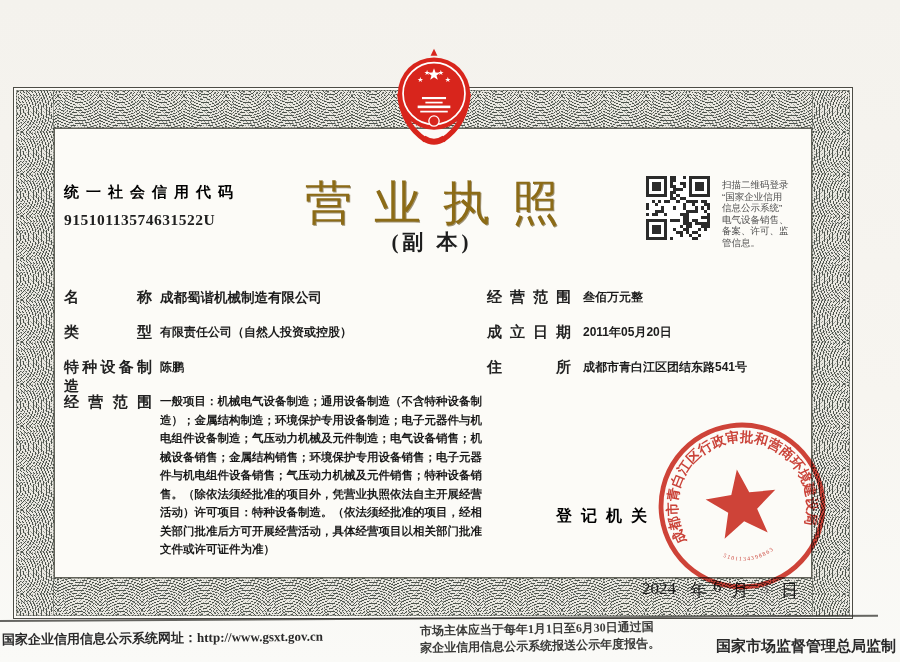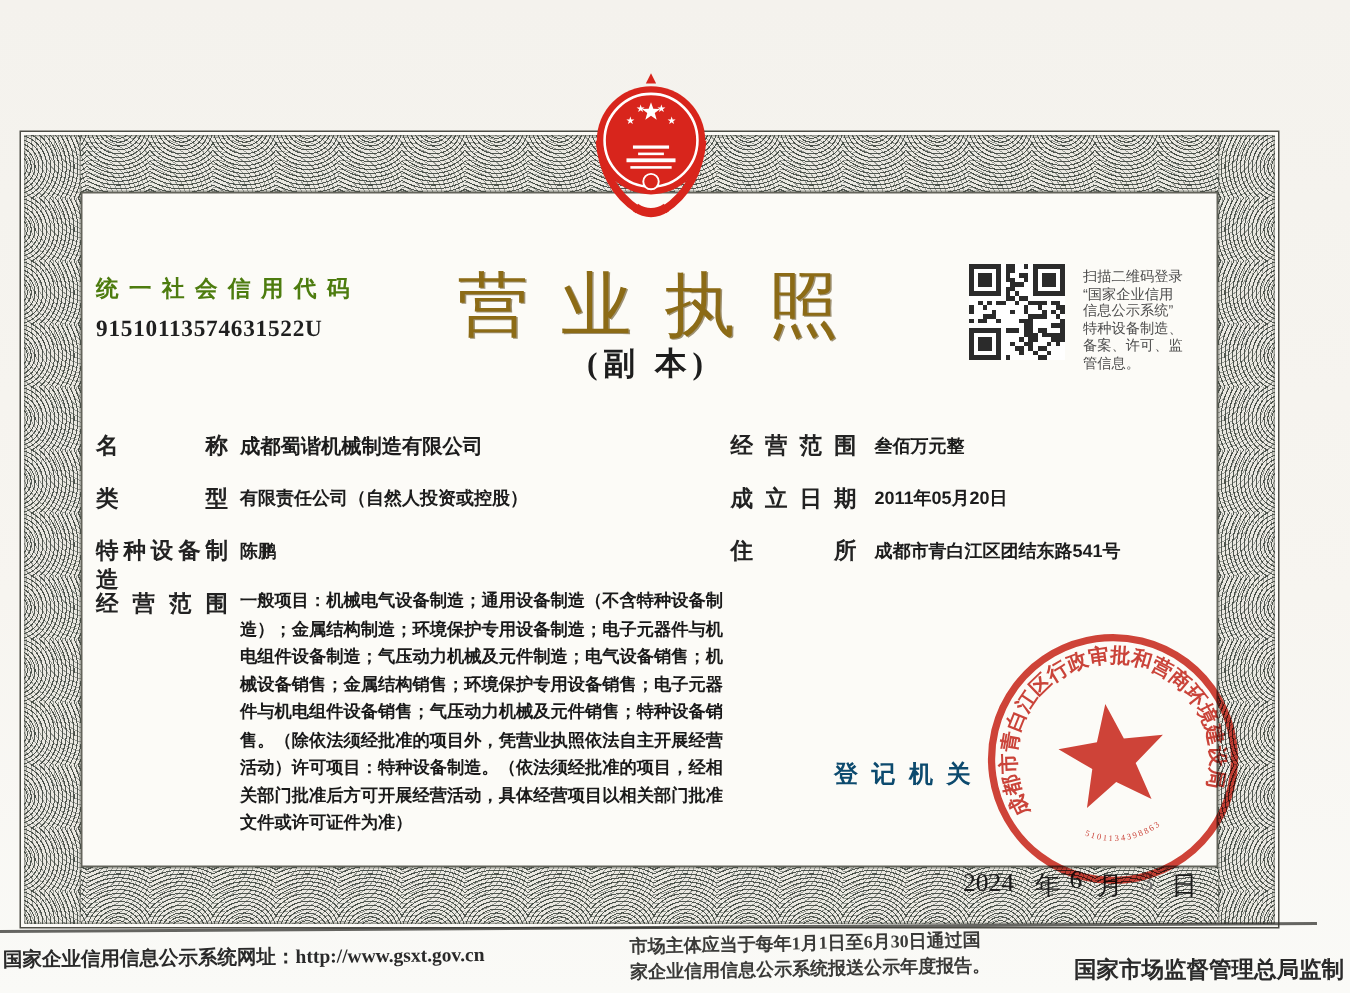--- a/index.html
+++ b/index.html
@@ -38,40 +38,40 @@
   .inner-line{position:absolute;inset:40px;border:1px solid #63635a;background:#fcfbf7;}
 
   
   .emblem{left:391px;top:40px;width:86px;height:126px;z-index:5;}
   .title{left:0;top:172px;width:864px;text-align:center;z-index:3;
          font-size:47px;font-weight:normal;color:#8c6b16;
          letter-spacing:22px;text-indent:22px;
          text-shadow:1px 1px 0 rgba(80,58,8,.55);}
   .subtitle{left:0;top:228px;width:864px;text-align:center;z-index:3;
             font-size:21px;color:#1d1d1d;letter-spacing:4px;font-weight:600;}
-  .credit-label{left:64px;top:183px;font-size:15px;letter-spacing:7px;color:#4d7c0f;font-weight:600;z-index:3;}
+  .credit-label{left:64px;top:183px;font-size:15px;letter-spacing:7px;color:#000000;font-weight:600;z-index:3;}
   .credit-value{left:64px;top:211px;font-size:15.5px;letter-spacing:.5px;color:#1f1f1f;font-weight:600;z-index:3;}
 
   
   .qr-box{left:646px;top:176px;width:64px;height:64px;z-index:3;}
   .qr-box svg{width:64px;height:64px;shape-rendering:crispEdges;fill:#2b2b2b;background:#fff;}
   .qr-caption{left:722px;top:179px;width:92px;z-index:3;
               font-size:9.5px;line-height:11.5px;color:#4d4d4d;
               font-family:"Liberation Sans","DejaVu Sans",sans-serif;}
 
   
   .flabel{position:absolute;font-size:15px;font-weight:700;color:#222;
           text-align:justify;text-align-last:justify;z-index:3;}
   .fvalue{position:absolute;font-size:12px;color:#1c1c1c;z-index:3;
           font-family:"Liberation Sans","DejaVu Sans",sans-serif;font-weight:600;}
   .scope{width:322px;font-size:11.5px;line-height:18.5px;word-break:break-all;
          text-align:justify;font-weight:600;color:#1a1a1a;}
 
   
-  .reg-label{left:556px;top:506px;font-size:16px;font-weight:700;letter-spacing:9px;color:#0c4a6e;z-index:3;font-family:Liberation Serif, serif;}
+  .reg-label{left:556px;top:506px;font-size:16px;font-weight:700;letter-spacing:9px;color:#000000;z-index:3;font-family:Liberation Serif, serif;}
   .seal{left:654px;top:418px;width:176px;height:176px;z-index:6;
         transform:rotate(-8deg);mix-blend-mode:multiply;opacity:.92;}
   .date-row{left:642px;top:579px;width:178px;display:flex;z-index:4;
             font-size:17px;font-weight:400;color:#1b1b1b;}
   .date-row span{display:block;}
   .d-y{margin-right:14px;}  .d-nian{margin-right:6px;}
   .d-m{margin-right:10px;transform:translateY(-2px);}
   .d-yue{margin-right:12px;} .d-d{margin-right:12px;color:#6d6d6d;transform:translateY(-1px);}
 
   
@@ -233,21 +233,21 @@
       <rect x="16" y="2" width="3" height="3"></rect>
       <rect x="0" y="14" width="7" height="7"></rect>
       <rect x="1" y="15" width="5" height="5" fill="#fff"></rect>
       <rect x="2" y="16" width="3" height="3"></rect>
     </svg>
 </div>
 <div class="abs qr-caption">
   <div>扫描二维码登录</div>
   <div>“国家企业信用</div>
   <div>信息公示系统”</div>
-  <div>特种设备制造、</div>
+  <div>电气设备销售、</div>
   <div>备案、许可、监</div>
   <div>管信息。</div>
 </div>
 
 <div class="flabel" style="left:64px;top:288px;width:88px">名称</div>
 <div class="fvalue" style="left:160px;top:289px;font-size:13.5px">成都蜀谐机械制造有限公司</div>
 
 <div class="flabel" style="left:64px;top:323px;width:88px">类型</div>
 <div class="fvalue" style="left:160px;top:324px">有限责任公司（自然人投资或控股）</div>
 

